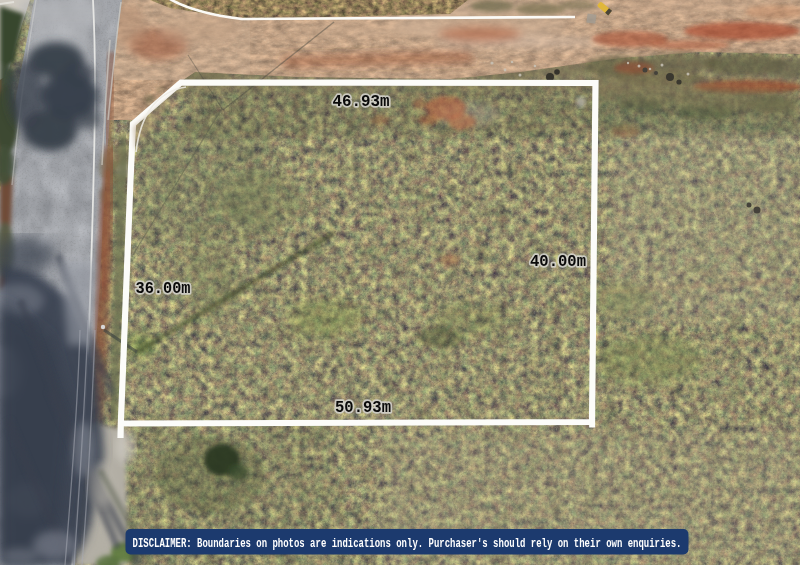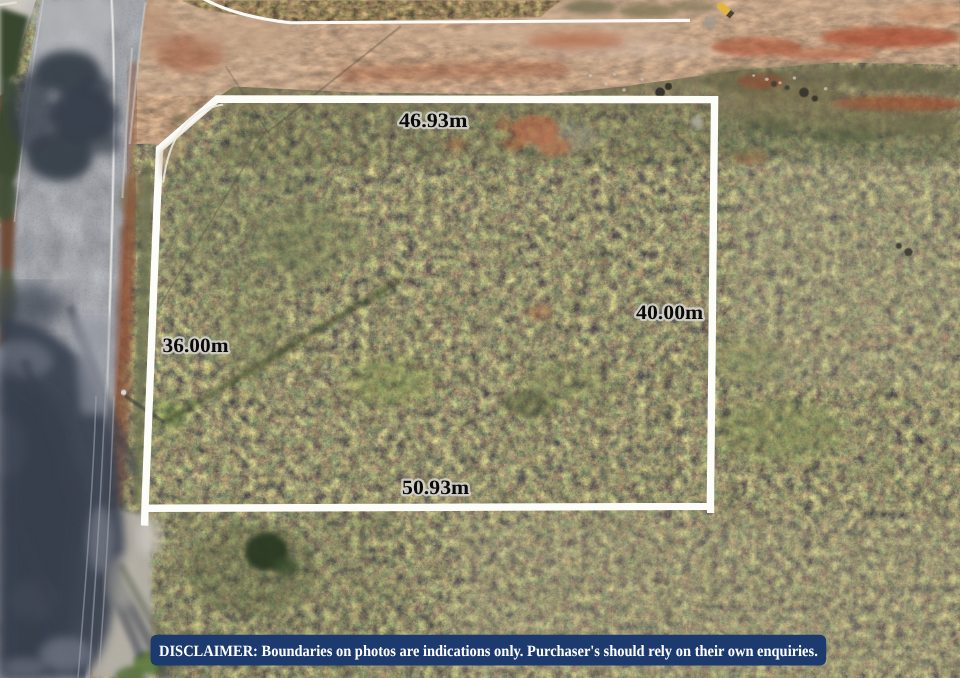--- a/index.html
+++ b/index.html
@@ -1,16 +1,16 @@
 <!DOCTYPE html>
 <html><head>
 <meta charset="utf-8">
 <style>
   html,body{margin:0;padding:0;background:#8f8c77;}
-  #stage{position:relative;width:800px;height:565px;overflow:hidden;font-family:Liberation Serif, serif;}
+  #stage{position:relative;width:800px;height:565px;overflow:hidden;font-family:Liberation Mono, monospace;}
   svg{display:block;}
 </style>
 </head>
 <body>
 <div id="stage">
 <svg width="800" height="565" viewBox="0 0 800 565" xmlns="http://www.w3.org/2000/svg">
 <defs>
   <filter id="grassgen" x="0" y="0" width="800" height="565" filterUnits="userSpaceOnUse" style="color-interpolation-filters:sRGB">
     <feTurbulence type="fractalNoise" baseFrequency="0.13 0.13" numOctaves="5" seed="7" stitchTiles="stitch" result="n"></feTurbulence>
     <feColorMatrix in="n" type="matrix" values="

